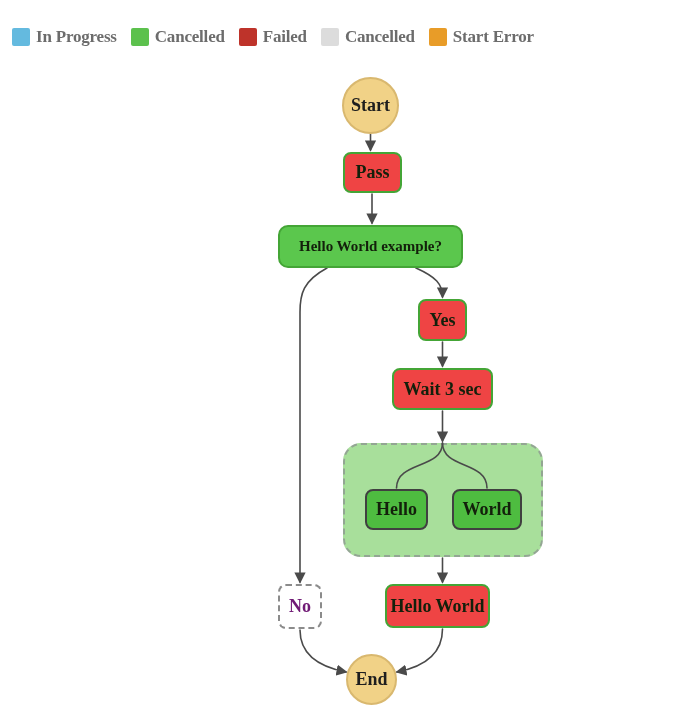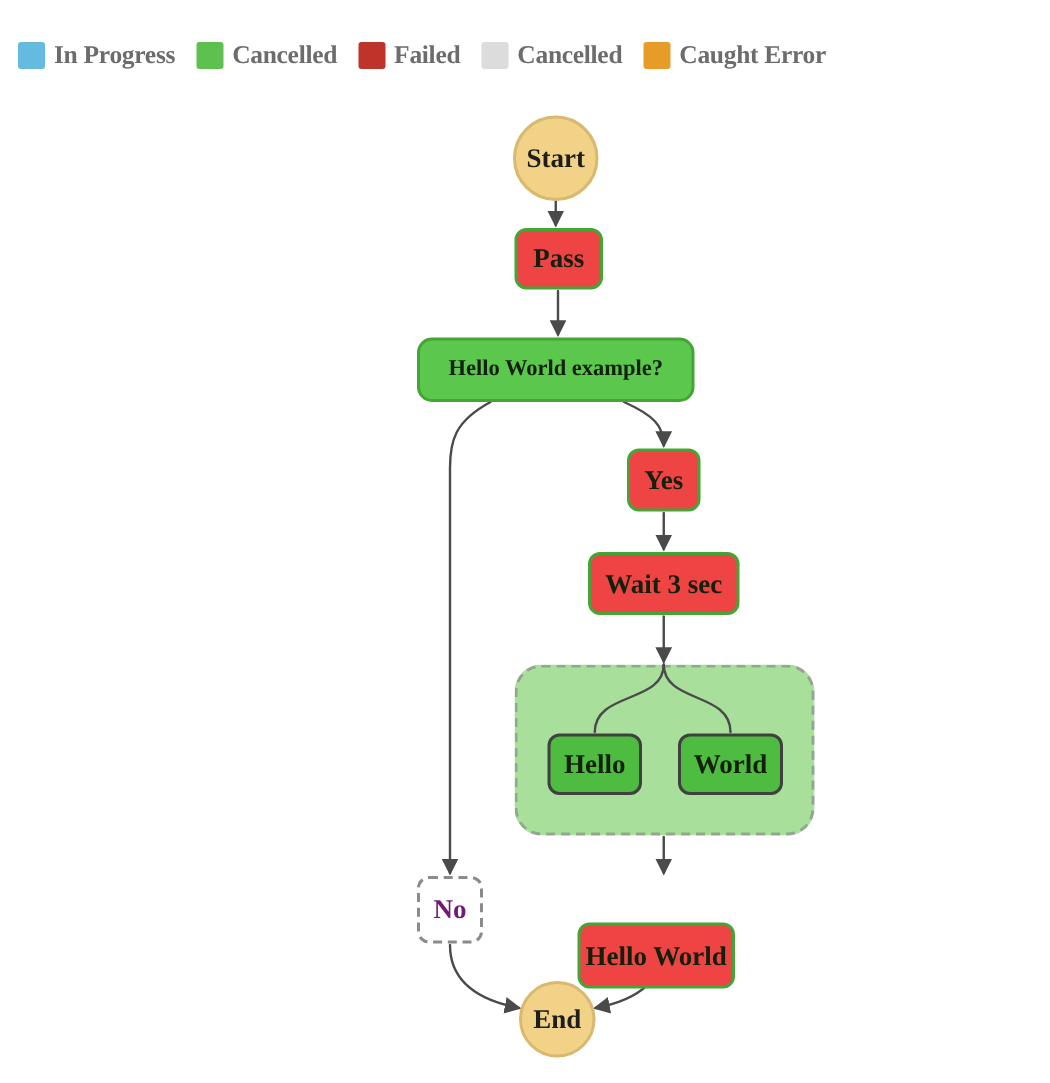--- a/index.html
+++ b/index.html
@@ -47,21 +47,21 @@
     <div class="legend-item">
       <span class="legend-swatch" style="background: rgb(190, 51, 42);"></span>
       <span class="legend-label">Failed</span>
     </div>
     <div class="legend-item">
       <span class="legend-swatch" style="background: rgb(220, 220, 220);"></span>
       <span class="legend-label">Cancelled</span>
     </div>
     <div class="legend-item">
       <span class="legend-swatch" style="background: rgb(232, 156, 40);"></span>
-      <span class="legend-label">Caught Error</span>
+      <span class="legend-label">Start Error</span>
     </div>
   </div>
 
   <div class="parallel" style="left:343px;top:443px;width:200px;height:114px;"></div>
 
   <svg id="edges" width="700" height="722" viewBox="0 0 700 722">
     <defs>
       <marker id="arrow" viewBox="0 0 10 10" refX="8.5" refY="5" markerWidth="7" markerHeight="7" orient="auto">
         <path d="M0 0 L10 5 L0 10 z" fill="#4a4a4a"></path>
       </marker>
@@ -90,17 +90,17 @@
   <div class="node state-green" style="left:418px;top:299px;width:49px;height:42px;">Yes</div>
 
   <div class="node state-green" style="left:392px;top:368px;width:101px;height:42px;">Wait 3 sec</div>
 
   <div class="node state-inner" style="left:365px;top:489px;width:63px;height:41px;">Hello</div>
 
   <div class="node state-inner" style="left:452px;top:489px;width:70px;height:41px;">World</div>
 
   <div class="node state-dashed" style="left:278px;top:584px;width:44px;height:45px;">No</div>
 
-  <div class="node state-green" style="left:385px;top:584px;width:105px;height:44px;margin-top:31px;">Hello World</div>
+  <div class="node state-green" style="left:385px;top:584px;width:105px;height:44px;">Hello World</div>
 
   <div class="node state-circle" style="left:346px;top:654px;width:51px;height:51px;">End</div>
 
 </div>
 
 </body></html>

